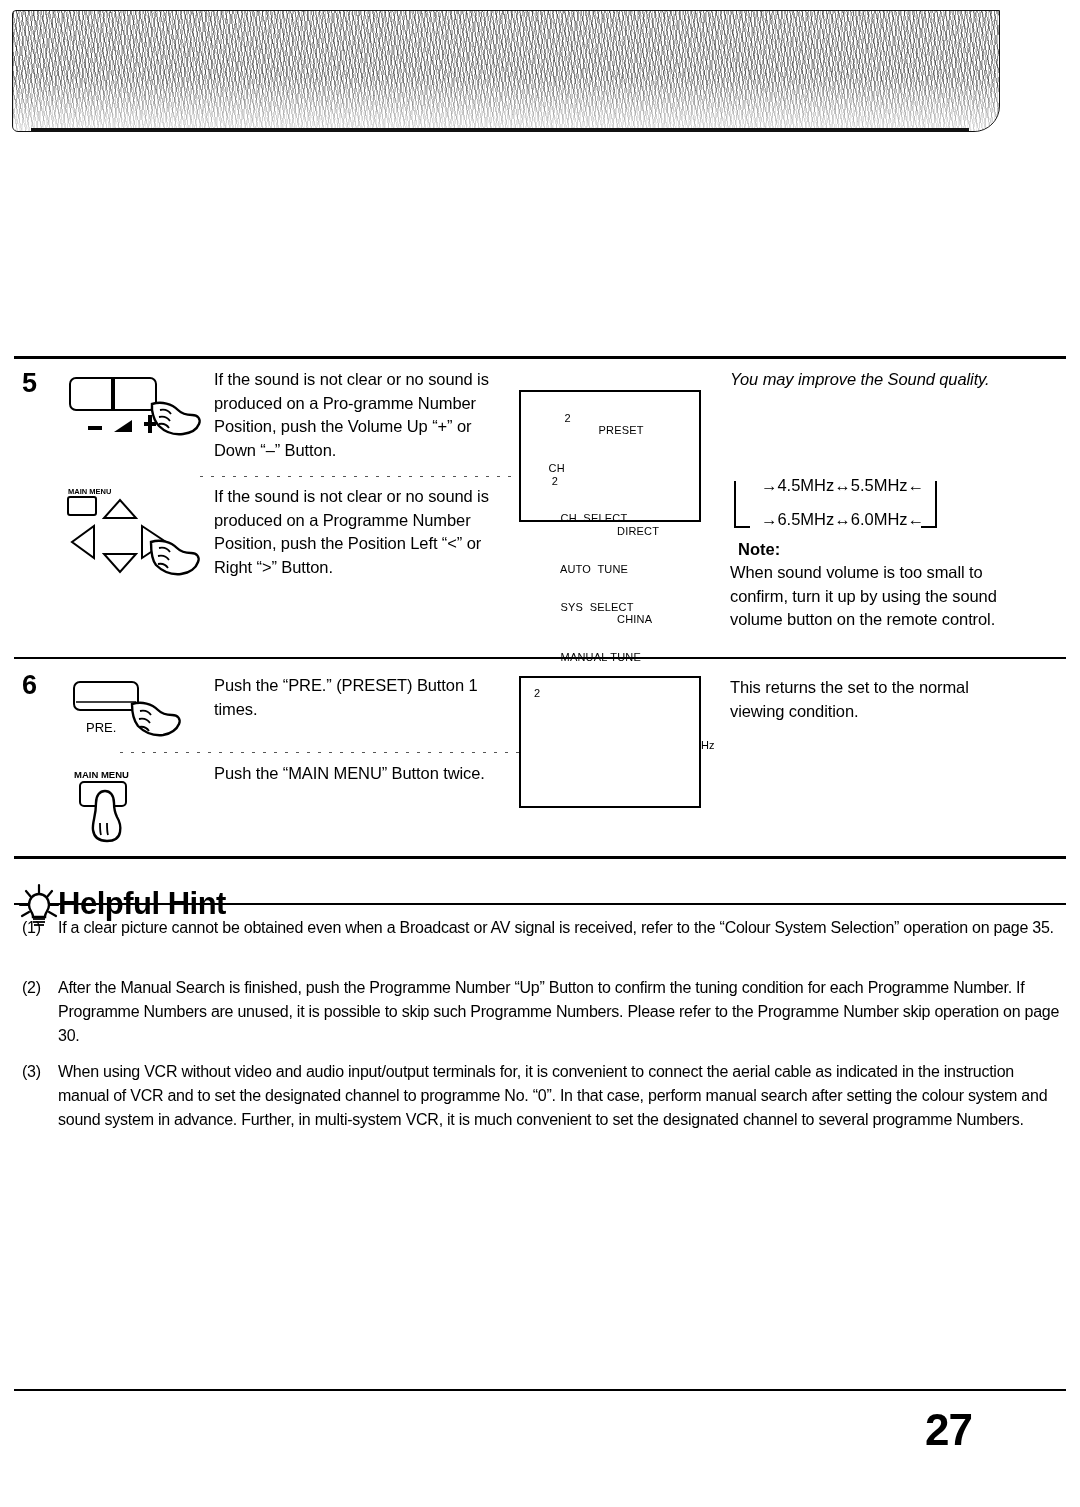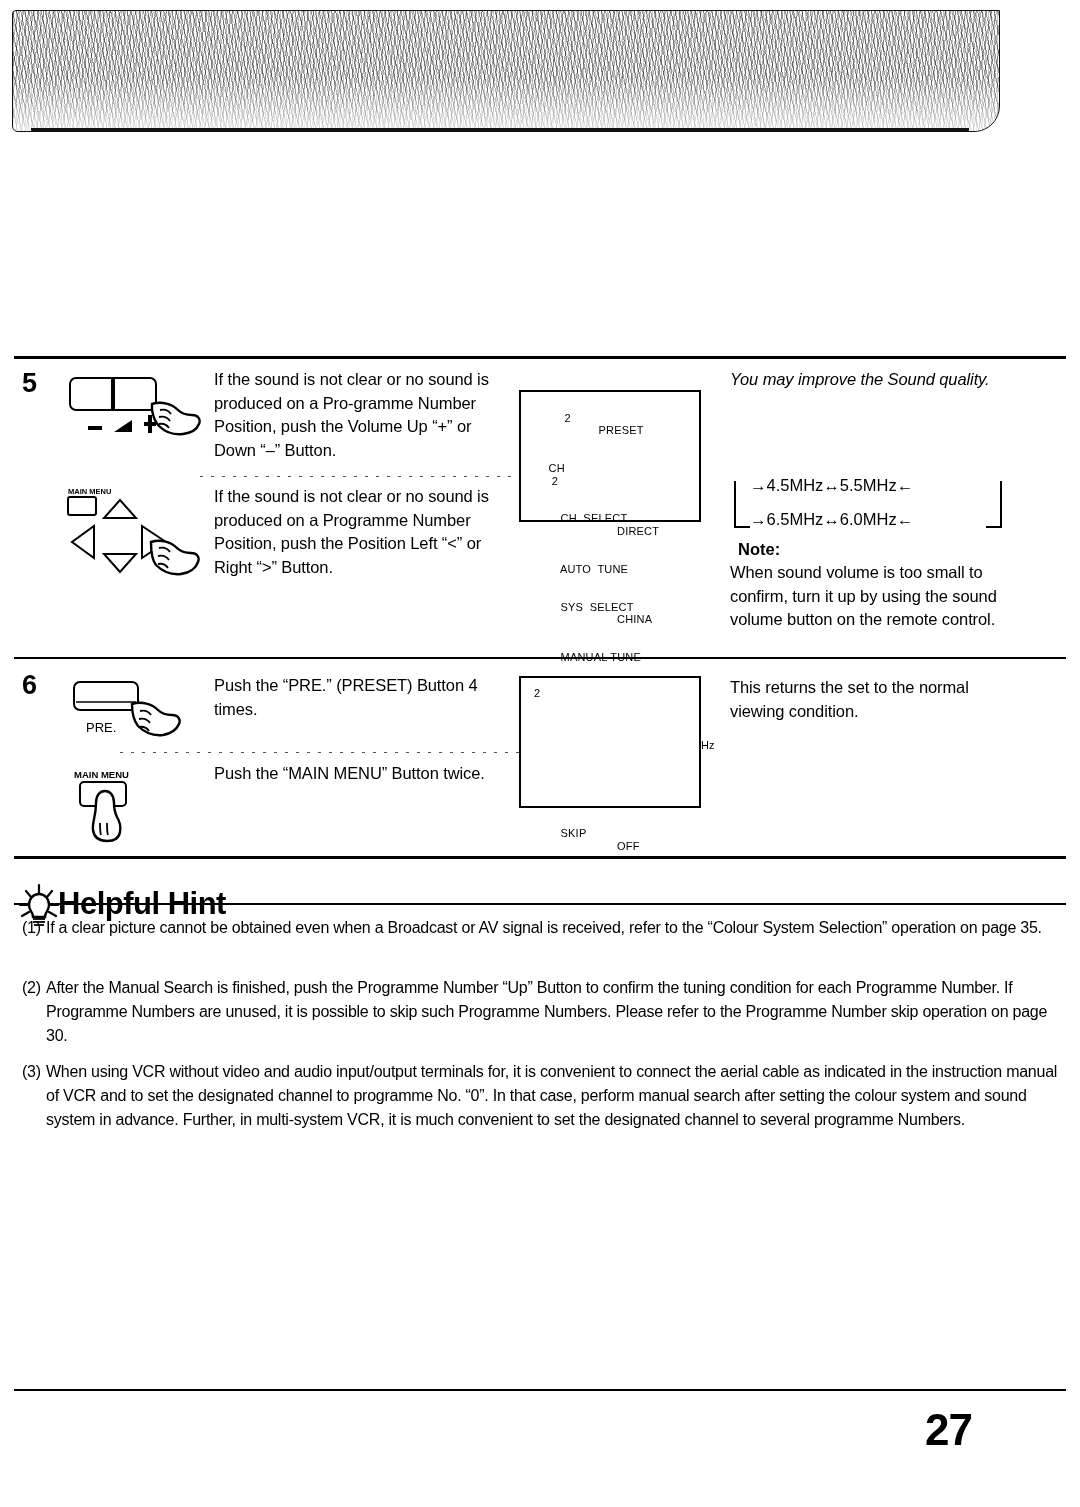--- a/index.html
+++ b/index.html
@@ -186,21 +186,21 @@
     letter-spacing: -0.25px;
   }
   .hint-item .hint-marker {
     position: absolute;
     left: 0;
     top: 0;
     width: 32px;
   }
   .hint-item .hint-body {
     display: block;
-    margin-left: 24px;
+    margin-left: 36px;
     text-align: left;
   }
 
   #page-number {
     position: absolute;
     font-weight: bold;
     font-size: 44px;
     font-family: Liberation Sans, sans-serif;
     letter-spacing: -1px;
   }
@@ -332,32 +332,28 @@
         </span>
       </span>
     </div>
     <div class="osd-row osd-item">
       <span>COLOUR SYS</span>
       <span class="osd-val-right">AUTO</span>
     </div>
     <div class="osd-row osd-item">
       <span>FINE TUNE</span>
     </div>
-    <div class="osd-row osd-item">
-      <span>SKIP</span>
-      <span class="osd-val-right">OFF</span>
-    </div>
   </div>
 </div>
 
 <div class="body-text" style="left:730px; top:368px; width:272px;font-style:italic;">
   <p>You may improve the Sound quality.</p>
 </div>
 
-<div class="freq-diagram" style="left:734px; top:475px; width:266px; height:56px;">
+<div class="freq-diagram" style="left:734px; top:475px; width:201px; height:56px;text-align:center;">
   <div class="freq-bracket" style="left:0px; top:6px; width:14px; height:45px; border-right:none; border-top:none;"></div>
   <div class="freq-bracket" style="right:-2px; top:6px; width:14px; height:45px; border-left:none; border-top:none;"></div>
 
   <div class="freq-row top">
     <span>→</span><span>4.5MHz</span><span>↔</span><span>5.5MHz</span><span>←</span>
   </div>
   <div class="freq-row bottom">
     <span>→</span><span>6.5MHz</span><span>↔</span><span>6.0MHz</span><span>←</span>
   </div>
 </div>
@@ -393,21 +389,21 @@
       <path d="M34,36 c0,-8 4,-12 9,-12 c5,0 9,4 9,12 c0,6 1,10 3,14 c3,5 4,10 3,15 c-1,6 -6,9 -13,9 c-8,0 -13,-4 -14,-11 c-1,-8 3,-13 3,-27 z"></path>
     </g>
     <g stroke="#000" stroke-width="1.8" fill="none">
       <path d="M38,56 c0,5 0,9 1,12"></path>
       <path d="M45,56 c0,5 0,9 1,12"></path>
     </g>
   </svg>
 </div>
 
 <div class="body-text" style="left:214px; top:674px; width:300px;">
-  <p>Push the “PRE.” (PRESET) Button 4 times.</p>
+  <p>Push the “PRE.” (PRESET) Button 1 times.</p>
 </div>
 <div class="body-text" style="left:214px; top:762px; width:300px;">
   <p>Push the “MAIN MENU” Button twice.</p>
 </div>
 
 <div class="tv-screen" style="left:519px; top:676px; width:182px; height:132px;">
   <span class="tv-corner-num">2</span>
 </div>
 
 <div class="body-text" style="left:730px; top:676px; width:276px;">

